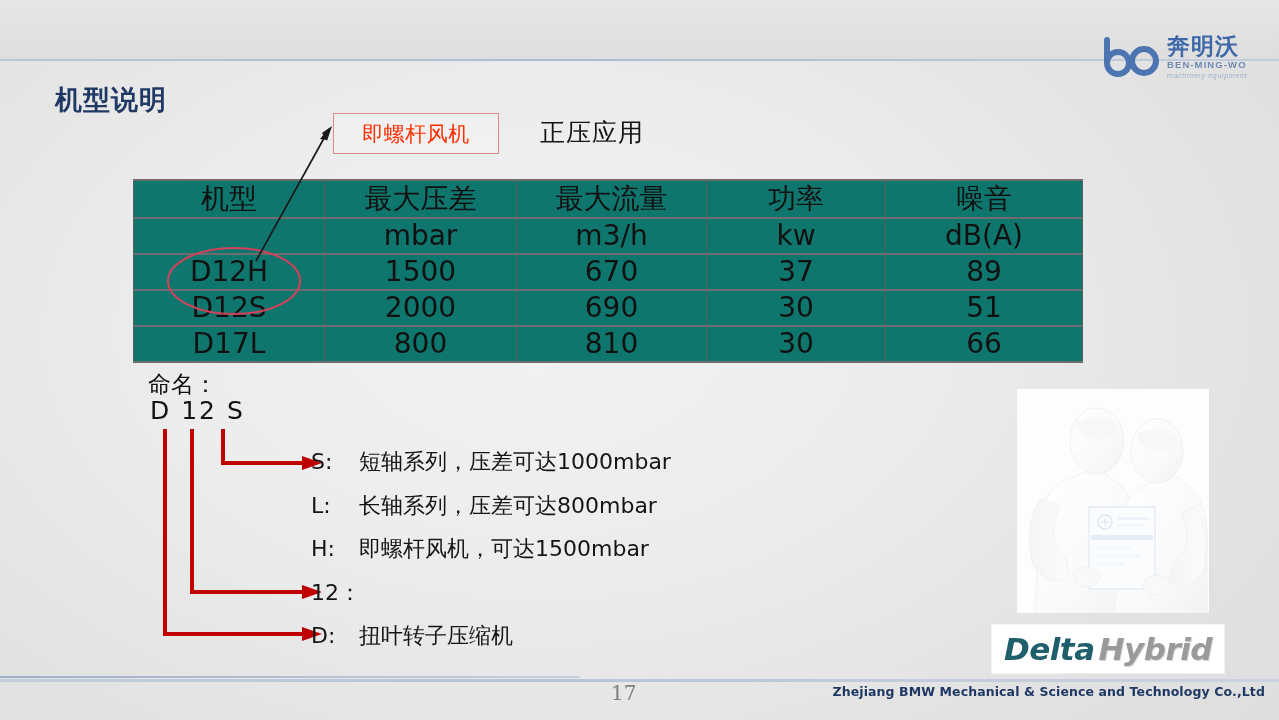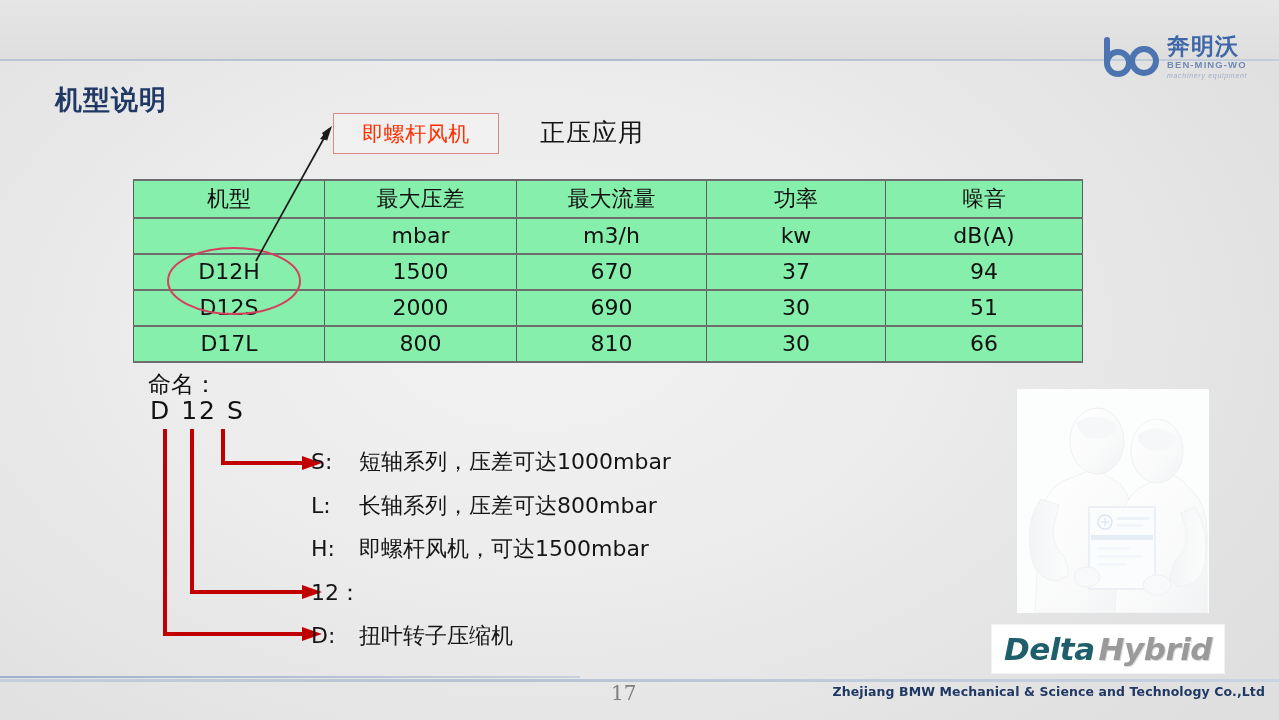--- a/index.html
+++ b/index.html
@@ -70,24 +70,24 @@
     position:absolute;left:133px;top:179px;width:944px;
     border-collapse:collapse;table-layout:fixed;
     background:#efefef;
   }
   .spec-table td{
     border-top:2px solid #6d6d6d;
     border-bottom:2px solid #6d6d6d;
     border-left:1.5px solid #5d5d5d;
     border-right:1.5px solid #5d5d5d;
     text-align:center;
-    font-size:22px;
+    font-size:28px;
     color:#111;
     font-family:"DejaVu Sans","Liberation Sans",sans-serif;
-    background:#86efac;
+    background:#0f766e;
     padding:0;
     height:34px;
     line-height:34px;
     white-space:nowrap;
   }
   .spec-table tr.r-head td{height:36px;line-height:36px;}
   .spec-table td.c0{width:190px;}
   .spec-table td.c1{width:191px;}
   .spec-table td.c2{width:189px;}
   .spec-table td.c3{width:178px;}
@@ -209,21 +209,21 @@
         <td class="c1">mbar</td>
         <td class="c2">m3/h</td>
         <td class="c3">kw</td>
         <td class="c4">dB(A)</td>
       </tr>
       <tr>
         <td class="c0">D12H</td>
         <td class="c1">1500</td>
         <td class="c2">670</td>
         <td class="c3">37</td>
-        <td class="c4">94</td>
+        <td class="c4">89</td>
       </tr>
       <tr>
         <td class="c0">D12S</td>
         <td class="c1">2000</td>
         <td class="c2">690</td>
         <td class="c3">30</td>
         <td class="c4">51</td>
       </tr>
       <tr>
         <td class="c0">D17L</td>

